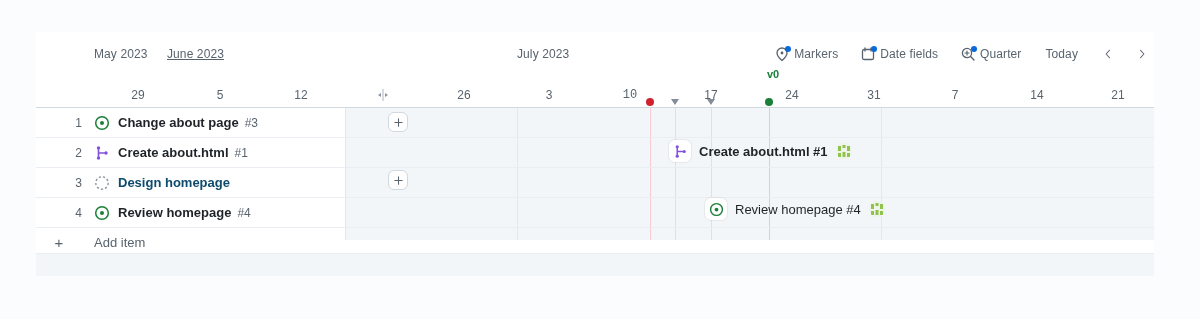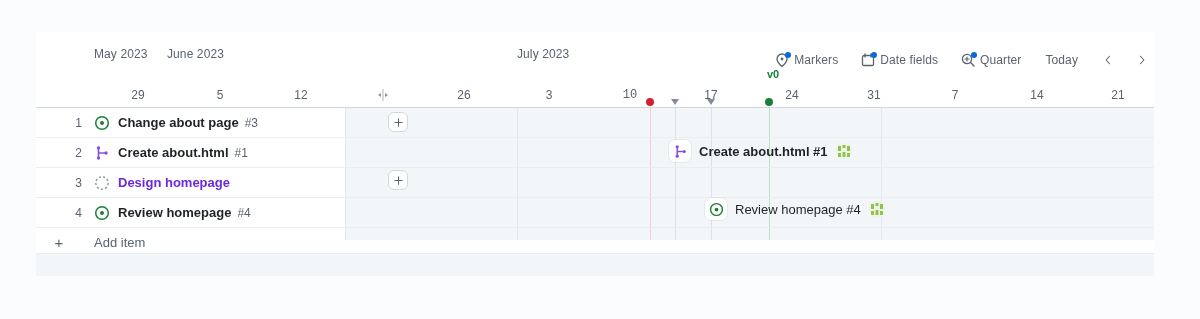--- a/index.html
+++ b/index.html
@@ -47,21 +47,21 @@
     position: absolute;
     top: 15px;
     font-size: 12px;
     color: #59636e;
     white-space: nowrap;
     letter-spacing: .1px;
   }
 
   .toolbar-right {
     position: absolute;
-    right: 0; top: 16px;
+    right: 0; top: 10px;
     height: 24px;
     display: flex;
     align-items: center;
     gap: 10px;
     justify-content: space-between;
   }
   .tb-btn {
     display: flex;
     align-items: center;
     gap: 4px;
@@ -203,21 +203,21 @@
     flex: 0 0 16px;
     display: flex; align-items: center; justify-content: center;
   }
   .row-title {
     margin-left: 8px;
     font-size: 13px;
     color: #1f2328;
     font-weight: 600;
     white-space: nowrap;
   }
-  .row-title.muted { color: #6d28d9; font-weight: 600; }
+  .row-title.muted { color: #0c4a6e; font-weight: 600; }
   .row-ref {
     margin-left: 6px;
     font-size: 12px;
     color: #59636e;
     white-space: nowrap;
   }
 
   
   .addrow {
     position: relative;
@@ -306,21 +306,21 @@
 </style>
 </head>
 <body>
 
 <div id="roadmap">
   <div class="card">
 
     <div class="toolbar">
       <div class="month-labels" id="month-labels">
           <div class="month-label" style="left: 58px;">May 2023</div>
-          <div class="month-label" style="left: 131px;">June 2023</div>
+          <div class="month-label" style="left: 131px; text-decoration: underline;">June 2023</div>
           <div class="month-label" style="left: 481px;">July 2023</div>
         </div>
       <div class="toolbar-right" id="toolbar-right">
           <button class="tb-btn">
             <span class="tb-ico">
               <svg width="16" height="16" viewBox="0 0 16 16" fill="none">
                 <path d="M8 14.5s5-4.2 5-7.5a5 5 0 1 0-10 0c0 3.3 5 7.5 5 7.5z" stroke="#59636e" stroke-width="1.3" fill="none"></path>
                 <circle cx="8" cy="7" r="1.4" fill="#59636e"></circle>
               </svg>
               <span class="badge"></span>

